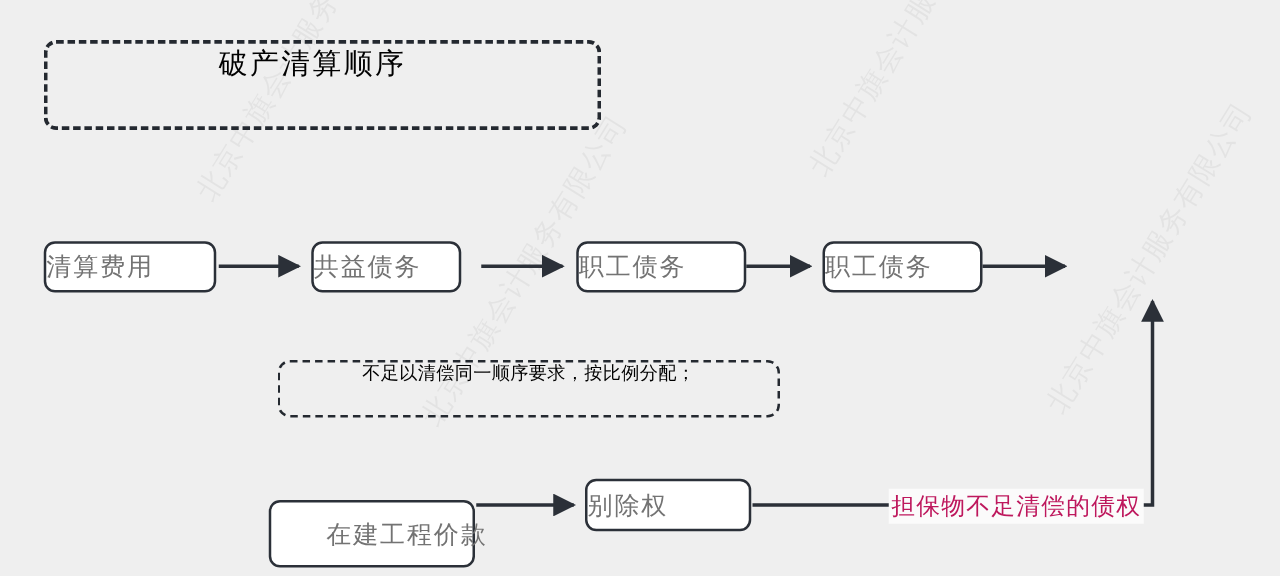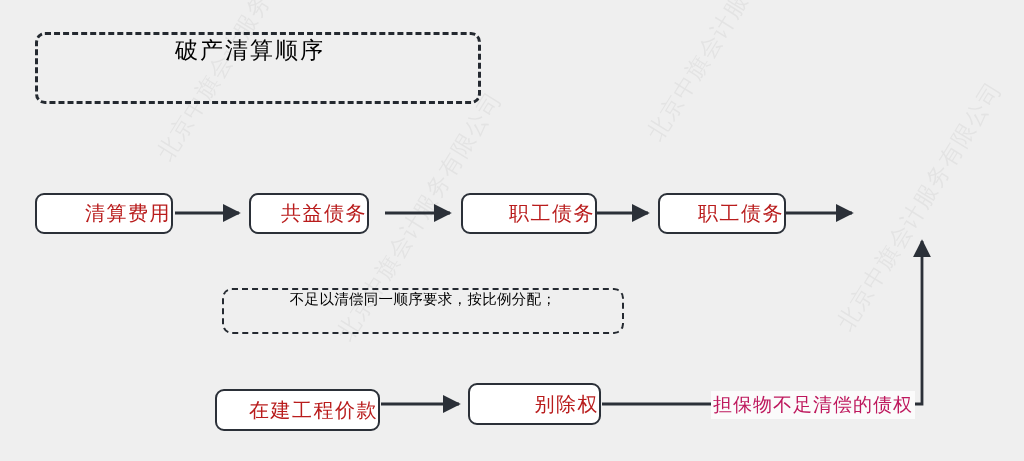--- a/index.html
+++ b/index.html
@@ -44,22 +44,22 @@
 
   
   .node {
     position: absolute;
     box-sizing: border-box;
     background: #ffffff;
     border: 2.5px solid #2b3038;
     border-radius: 9px;
     display: flex;
     align-items: center;
-    justify-content: flex-end;
-    color: #b91c1c;
+    justify-content: flex-start;
+    color: #737373;
     font-size: 20px;
     letter-spacing: 1.5px;
     z-index: 3;
     white-space: nowrap;
   }
 
   .dashed-box {
     position: absolute;
     box-sizing: border-box;
     background: transparent;
@@ -169,21 +169,21 @@
     <span>职工债务</span>
   </div>
 
 
   <div class="dashed-box" id="note-box">
     <div class="note-inner">
       <div>不足以清偿同一顺序要求，按比例分配；</div>
     </div>
   </div>
 
-  <div class="node" style="left:215px; top:389px; width:165px; height:42px;">
+  <div class="node" style="left:215px; top:400px; width:165px; height:54px;padding-left:44px;">
     <span>在建工程价款</span>
   </div>
 
   <div class="node" style="left:468px; top:383px; width:133px; height:42px;">
     <span>别除权</span>
   </div>
 
   <div class="edge-label" id="collateral-label">担保物不足清偿的债权</div>
 
 </div>

